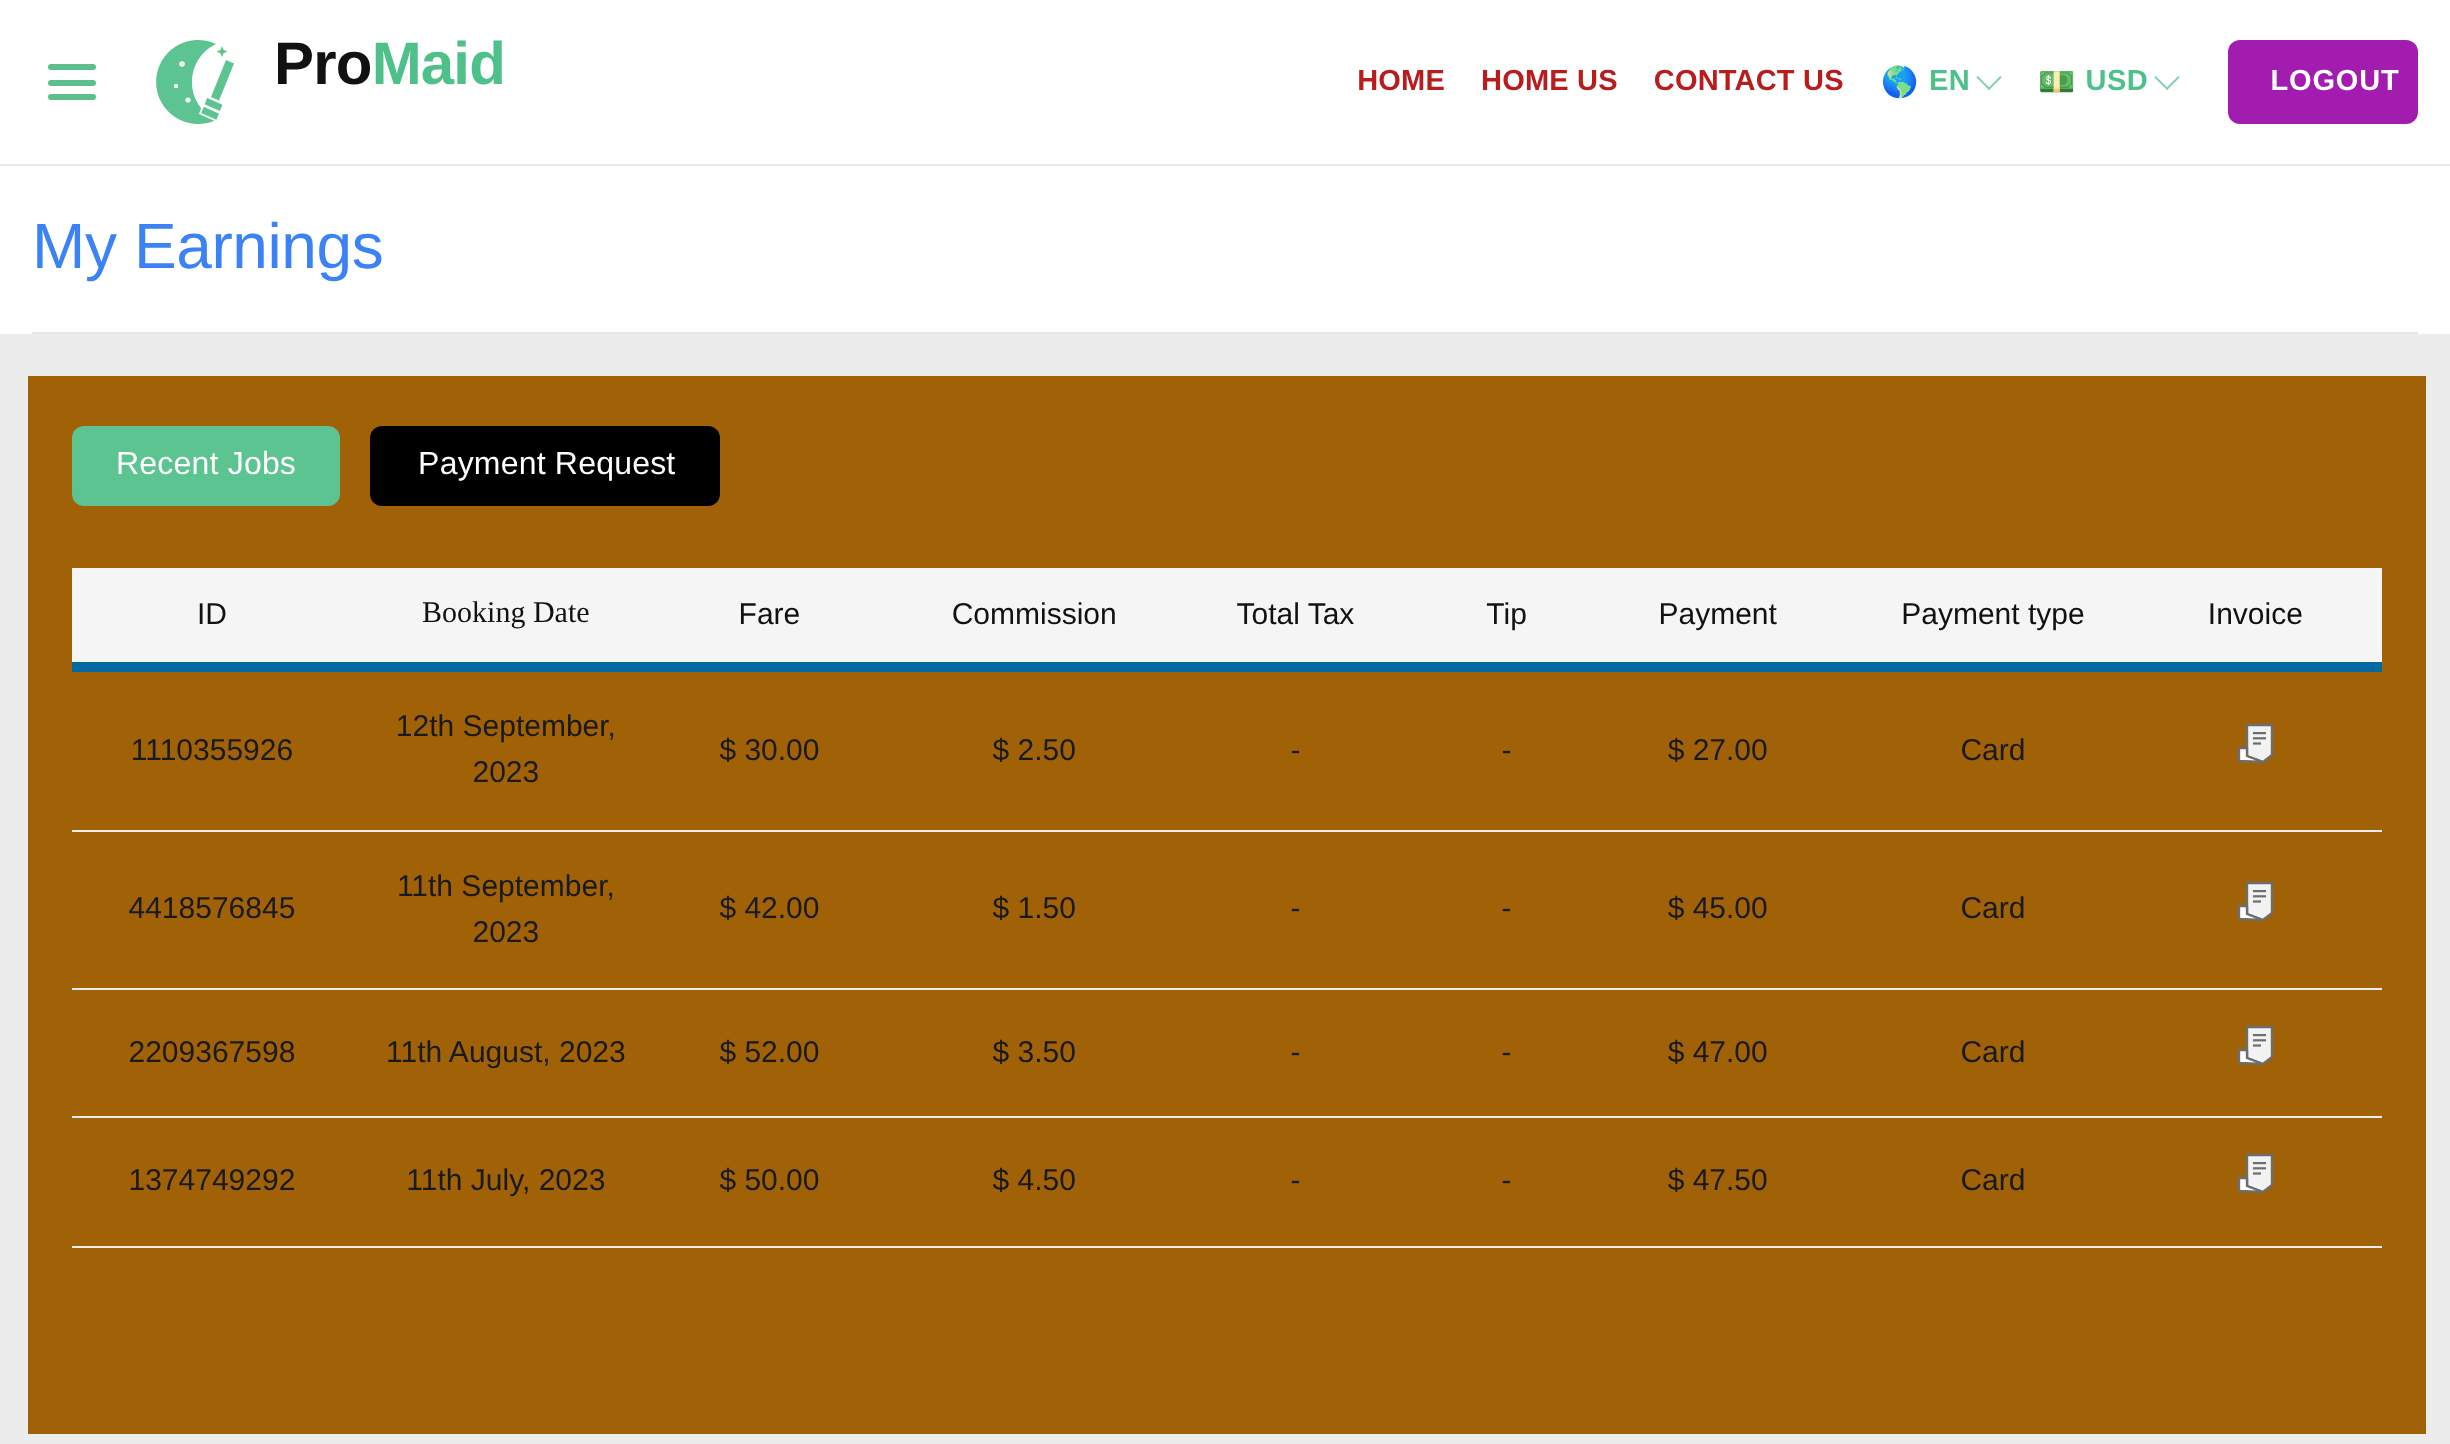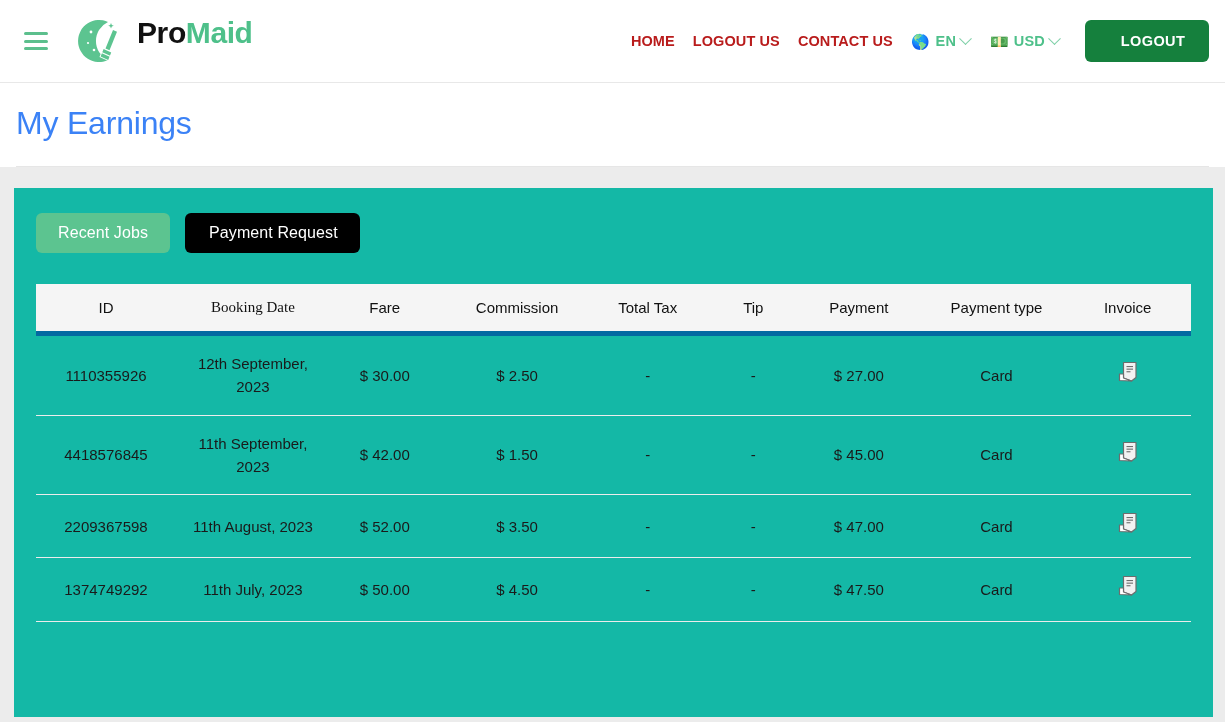--- a/index.html
+++ b/index.html
@@ -93,29 +93,29 @@
   }
   .caret {
     width: 9px; height: 9px;
     border-right: 1.8px solid #7fd0a8;
     border-bottom: 1.8px solid #7fd0a8;
     transform: rotate(45deg) translate(-2px,-2px);
   }
 
   .logout-btn {
     margin-left: 16px;
-    background: #15803d;
+    background: #a21caf;
     color: #ffffff;
     border: none;
     border-radius: 6px;
     font-family: "Liberation Sans", sans-serif;
     font-size: 14.5px;
     font-weight: 700;
     letter-spacing: 0.4px;
-    width: 124px;
+    width: 95px;
     height: 42px;
     cursor: pointer;
     padding-left: 12px;
   }
 
   
   .title-strip {
     background: #ffffff;
     padding: 22px 0 0 16px;
   }
@@ -129,21 +129,21 @@
     margin: 24px 16px 0 0;
     border-bottom: 1px solid #e6e6e6;
   }
 
   .gap-band { height: 21px; background: #ececec; }
 
   
   .card {
     position: relative;
     margin: 0 12px 0 14px;
-    background: #14b8a6;
+    background: #a16207;
     min-height: 529px;
     padding: 25px 22px 0 22px;
     overflow: hidden;
   }
 
   .tabs { display: flex; gap: 15px; margin-bottom: 31px; }
   .tab {
     border: none;
     border-radius: 6px;
     font-family: "Liberation Sans", sans-serif;
@@ -229,21 +229,21 @@
         <path d="M24.5 36.5 L33.5 40.5" stroke="#ffffff" stroke-width="1.3"></path>
       </svg>
     </span>
     <span class="brand-text">
       <span class="brand-pro">Pro</span><span class="brand-maid">Maid</span>
     </span>
   </div>
 
   <nav class="nav">
     <a class="nav-link" href="#">HOME</a>
-    <a class="nav-link" href="#">LOGOUT US</a>
+    <a class="nav-link" href="#">HOME US</a>
     <a class="nav-link" href="#">CONTACT US</a>
 
     <div class="selector">
       <span class="selector-flag">🌎</span>
       <span class="selector-label">EN</span>
       <span class="caret"></span>
     </div>
 
     <div class="selector">
       <span class="selector-flag">💵</span>

